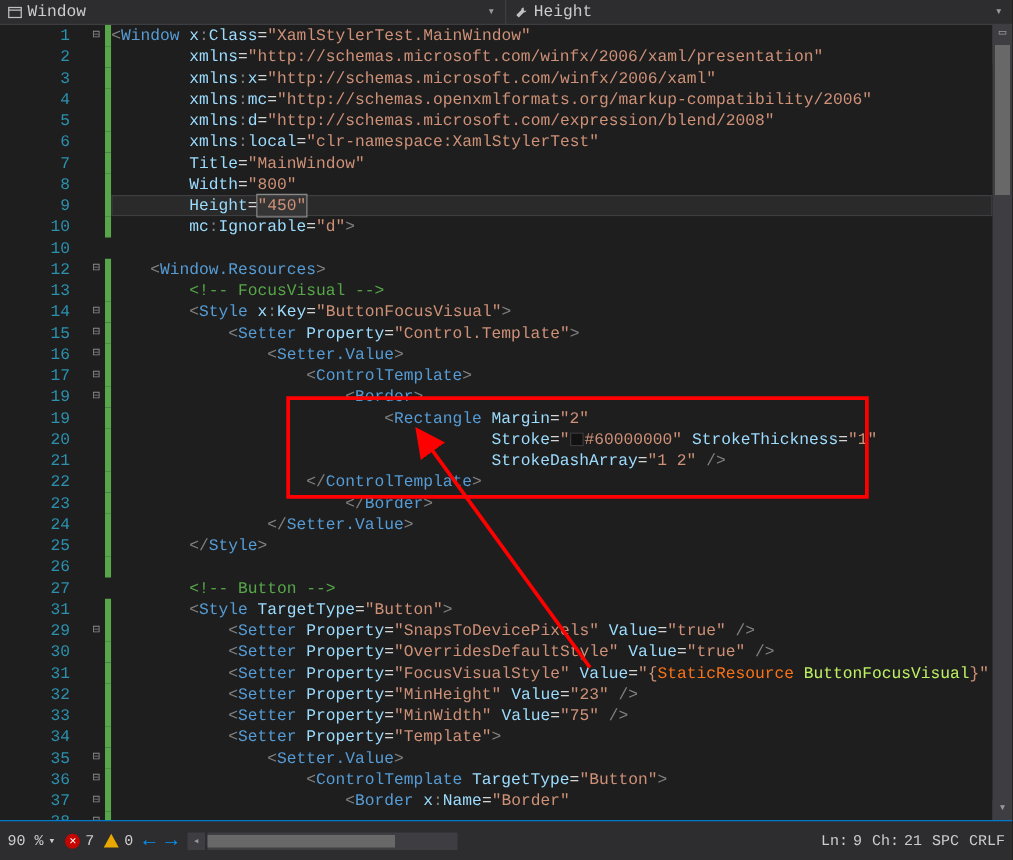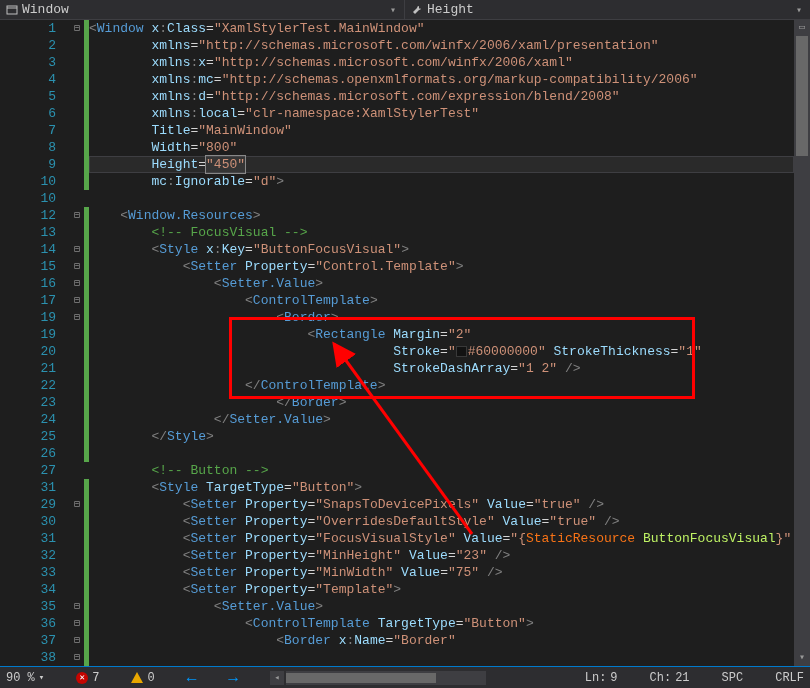--- a/index.html
+++ b/index.html
@@ -102,28 +102,28 @@
   border: 1px solid #666;
 }
 .scrollbar-v {
   width: 16px;
   background: #3e3e42;
   position: relative;
 }
 .scrollbar-v .sbtn { height: 16px; background: #3e3e42; color: #999; font-size: 10px; text-align:center; line-height:16px;}
 .scrollbar-v .thumb { position: absolute; top: 16px; left: 2px; right: 2px; height: 120px; background: #686868; }
 .statusbar {
-  height: 22px;
+  height: 32px;
   background: #2d2d30;
   border-top: 1px solid #007acc;
   display: flex;
   align-items: center;
   color: #cccccc;
   padding: 6px 6px;
-  gap: 32px;
+  gap: 8px;
   font-size: 12px;
 }
 .statusbar .spacer { flex: 1; }
 .status-item { display: flex; align-items: center; gap: 4px; }
 .err-icon { width:12px; height:12px; border-radius:50%; background:#c50500; color:#fff; font-size:9px; text-align:center; line-height:12px; display:inline-block;}
 .warn-icon { width:0; height:0; border-left:6px solid transparent; border-right:6px solid transparent; border-bottom:11px solid #e9a700; display:inline-block; position:relative;}
 .nav-arrow { color: #0097fb; font-size: 16px; }
 .scroll-h { display:flex; align-items:center; gap:2px; }
 .scroll-h .sbtn { width:14px; height:14px; background:#3e3e42; color:#999; font-size:9px; text-align:center; line-height:14px; }
 .scroll-h .track { width:200px; height:14px; background:#3e3e42; position:relative; }

